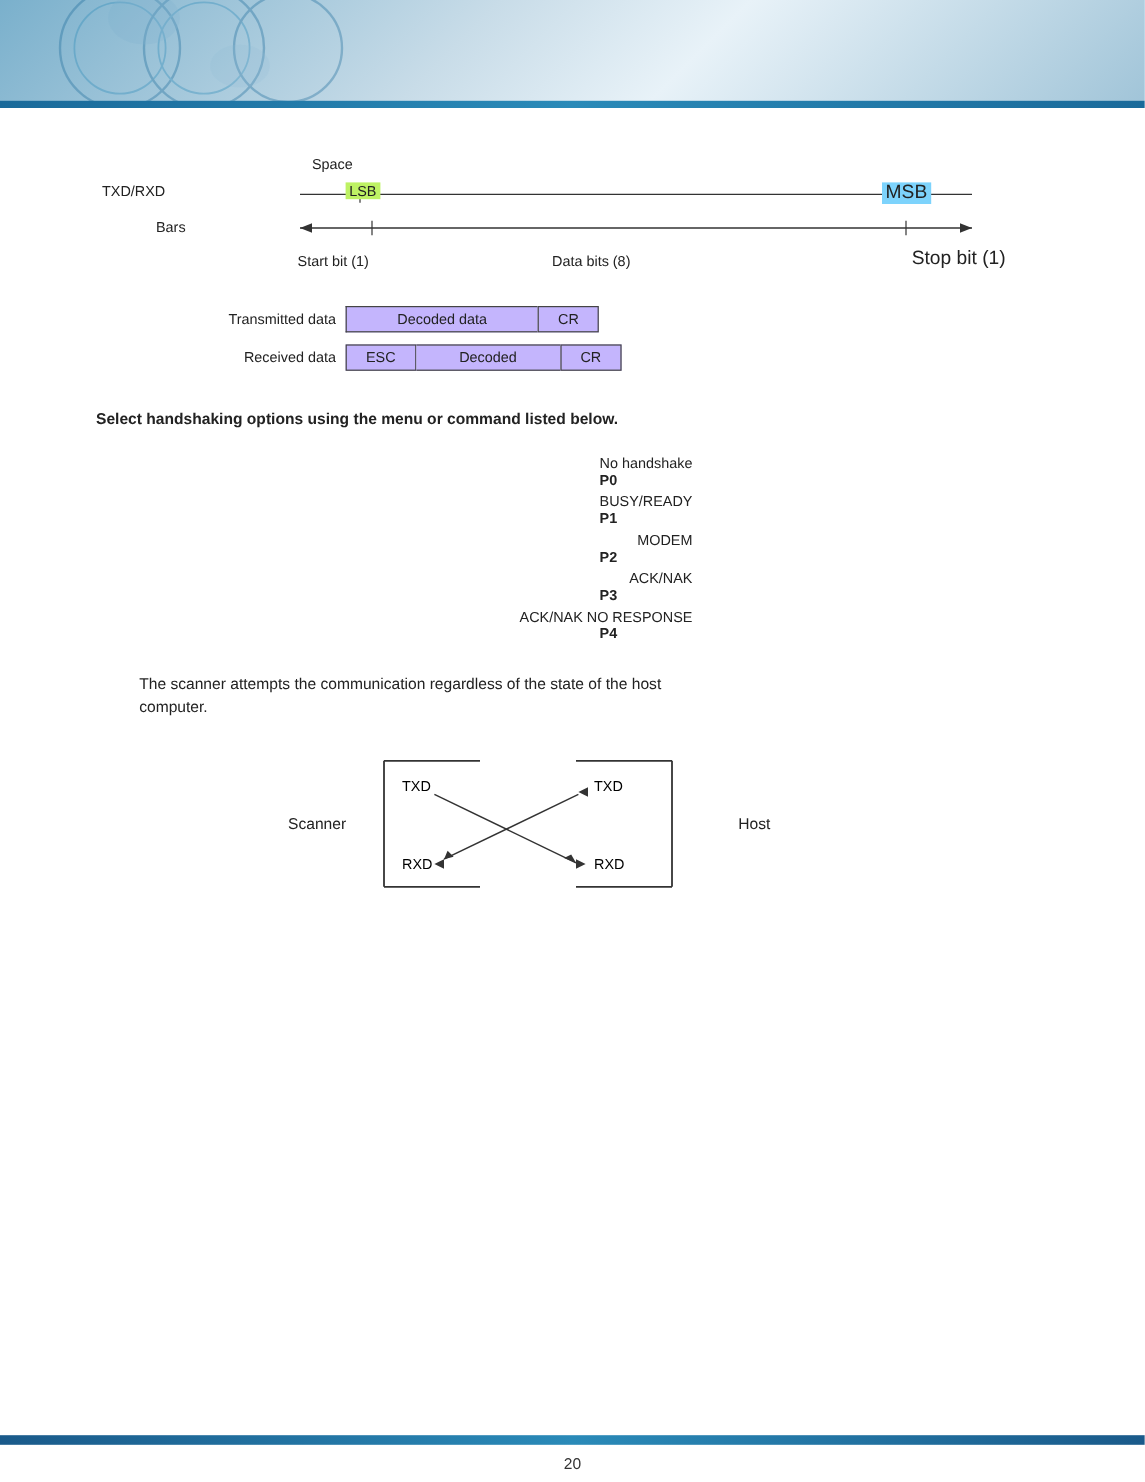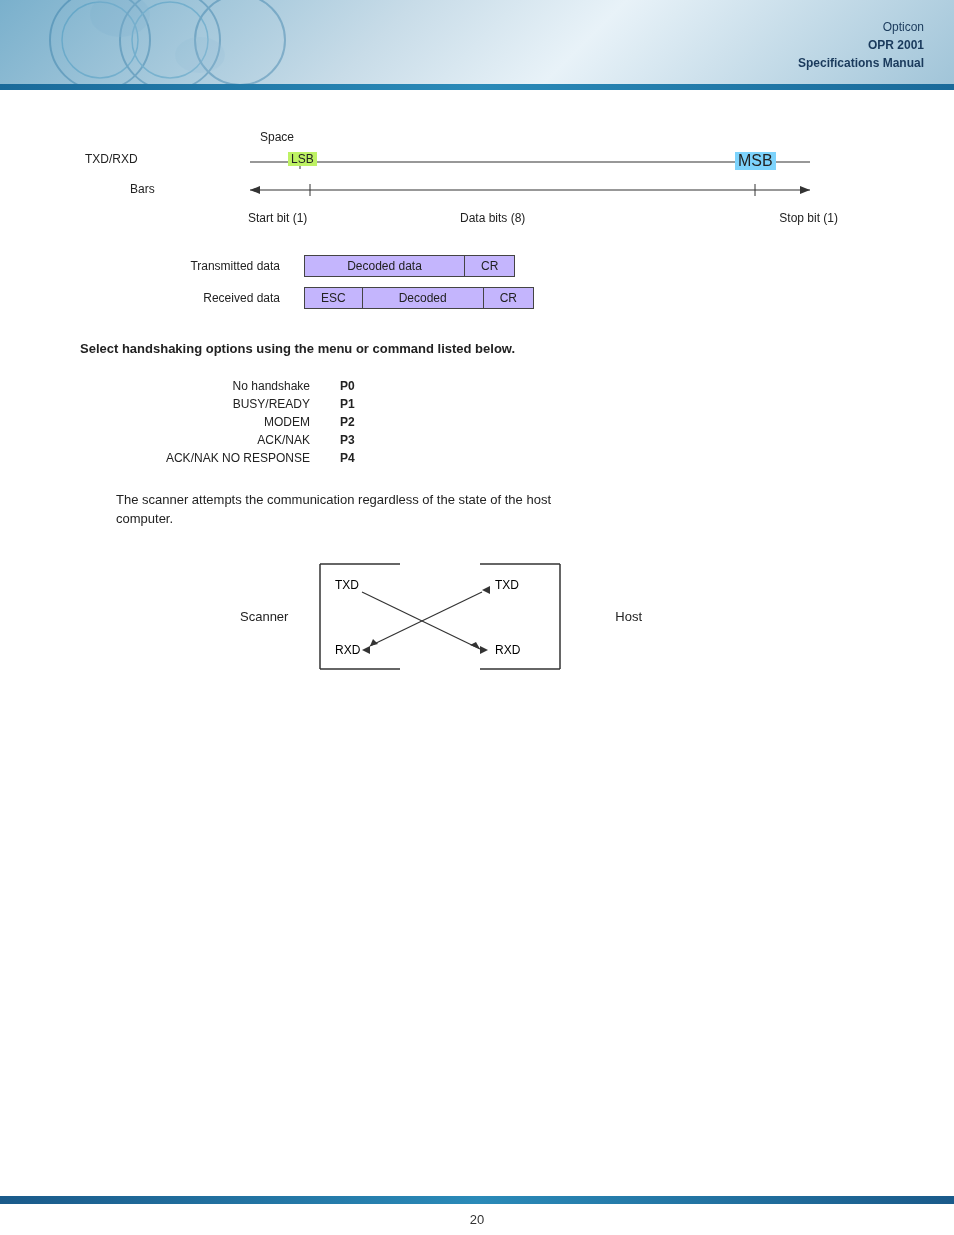--- a/index.html
+++ b/index.html
@@ -68,21 +68,21 @@
       display: flex;
       align-items: center;
       margin-bottom: 10px;
       gap: 0;
     }
 
     .data-row-label {
       width: 120px;
       font-size: 12px;
       text-align: right;
-      margin-right: 24px;
+      margin-right: 8px;
     }
 
     .data-box {
       border: 1px solid #444;
       padding: 3px 16px;
       font-size: 12px;
       background: #c4b5fd;
       min-width: 80px;
       text-align: center;
     }
@@ -118,20 +118,21 @@
 
     .handshake-table {
       margin-left: 60px;
       margin-bottom: 25px;
     }
 
     .handshake-row {
       display: flex;
       align-items: center;
       margin-bottom: 4px;
+      flex-direction: column;
     }
 
     .handshake-name {
       width: 200px;
       font-size: 12px;
       text-align: right;
       padding-right: 30px;
     }
 
     .handshake-value {
@@ -174,25 +175,20 @@
 
   <svg style="position:absolute;left:40px;top:-15px;opacity:0.35;" width="280" height="110" viewBox="0 0 280 110">
     <circle cx="60" cy="55" r="50" fill="none" stroke="#1a6a9a" stroke-width="2"></circle>
     <circle cx="60" cy="55" r="38" fill="none" stroke="#2a8ab8" stroke-width="1.5"></circle>
     <circle cx="130" cy="55" r="50" fill="none" stroke="#1a6a9a" stroke-width="2"></circle>
     <circle cx="130" cy="55" r="38" fill="none" stroke="#2a8ab8" stroke-width="1.5"></circle>
     <circle cx="200" cy="55" r="45" fill="none" stroke="#1a6a9a" stroke-width="2"></circle>
     <ellipse cx="80" cy="30" rx="30" ry="22" fill="rgba(100,160,200,0.3)"></ellipse>
     <ellipse cx="160" cy="70" rx="25" ry="18" fill="rgba(100,160,200,0.2)"></ellipse>
   </svg>
-  <div class="header-text">
-    <div>Opticon</div>
-    <div class="bold">OPR 2001</div>
-    <div class="bold">Specifications Manual</div>
-  </div>
   <div class="header-bottom-bar"></div>
 </div>
 
 <div class="content">
 
   <div class="signal-diagram">
     <div style="position:relative; width:680px; height:95px; margin-left:80px;">
 
       <div style="position:absolute; top:0; left:100px; font-size:12px;">Space</div>
 
@@ -217,21 +213,21 @@
       </svg>
 
       <div style="position:absolute;top:22px;left:128px;font-size:12px;background:#bef264;padding:0 3px;">LSB</div>
 
       <div style="position:absolute;top:22px;left:575px;font-size:16px;background:#7dd3fc;padding:0 3px;text-align:right;">MSB</div>
 
       <div style="position:absolute;top:52px;left:-30px;font-size:12px;">Bars</div>
 
       <div style="position:absolute;bottom:0;left:88px;font-size:12px;">Start bit (1)</div>
       <div style="position:absolute;bottom:0;left:300px;font-size:12px;">Data bits (8)</div>
-      <div style="position:absolute;bottom:0;right:2px;font-size:12px;">Stop bit (1)</div>
+      <div style="position:absolute;bottom:0;right:2px;font-size:16px;">Stop bit (1)</div>
     </div>
   </div>
 
   <div class="data-format" style="margin-top:20px; margin-bottom:30px;">
 
     <div class="data-row">
       <div class="data-row-label">Transmitted data</div>
       <div class="data-box wide">Decoded data</div>
       <div class="data-box cr">CR</div>
     </div>

